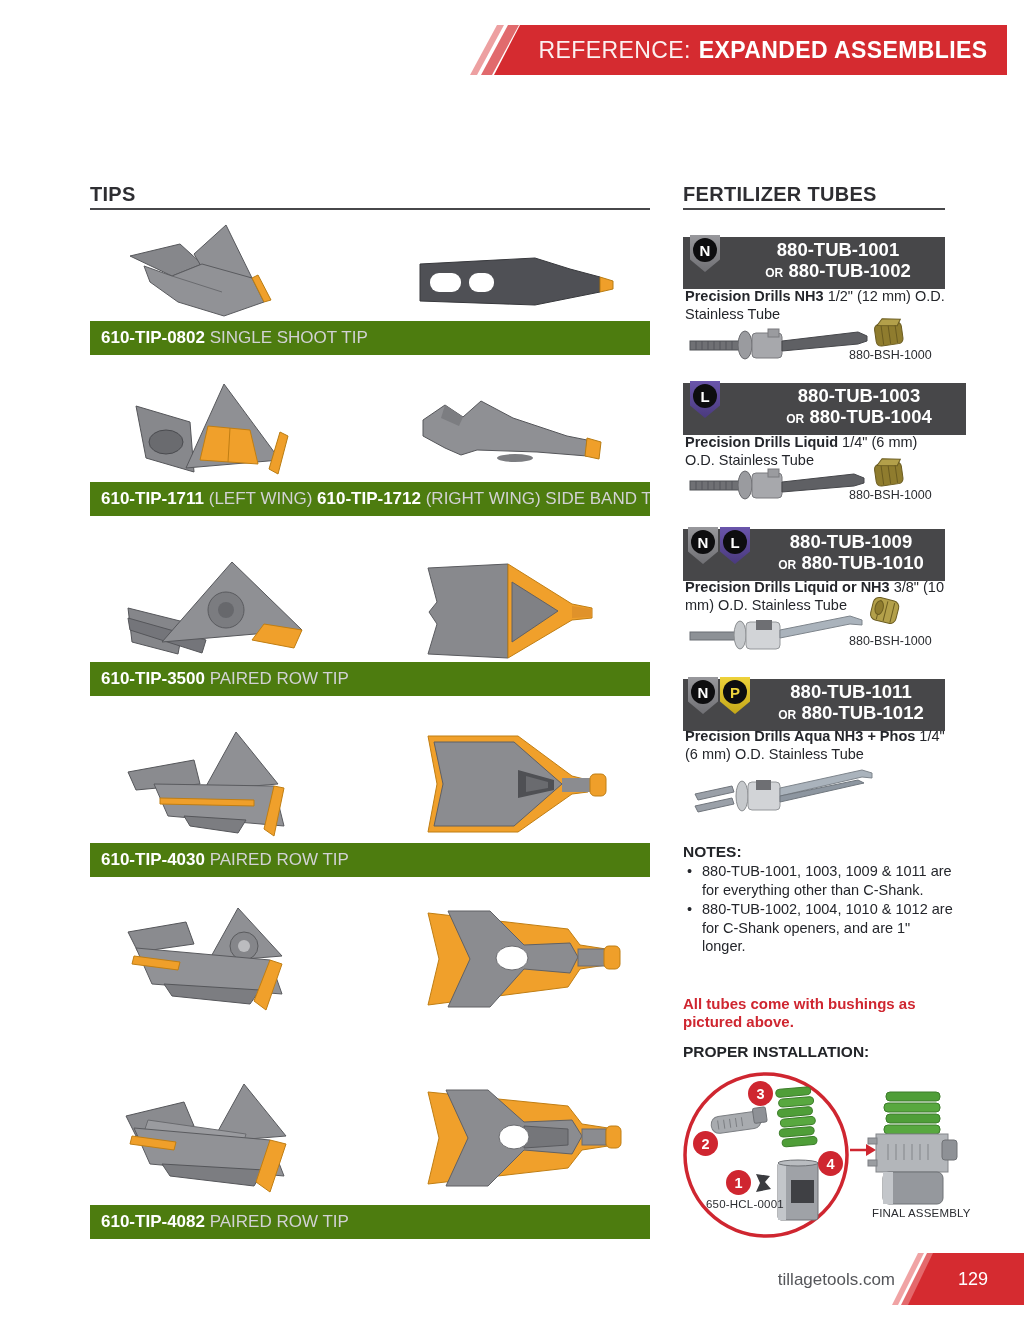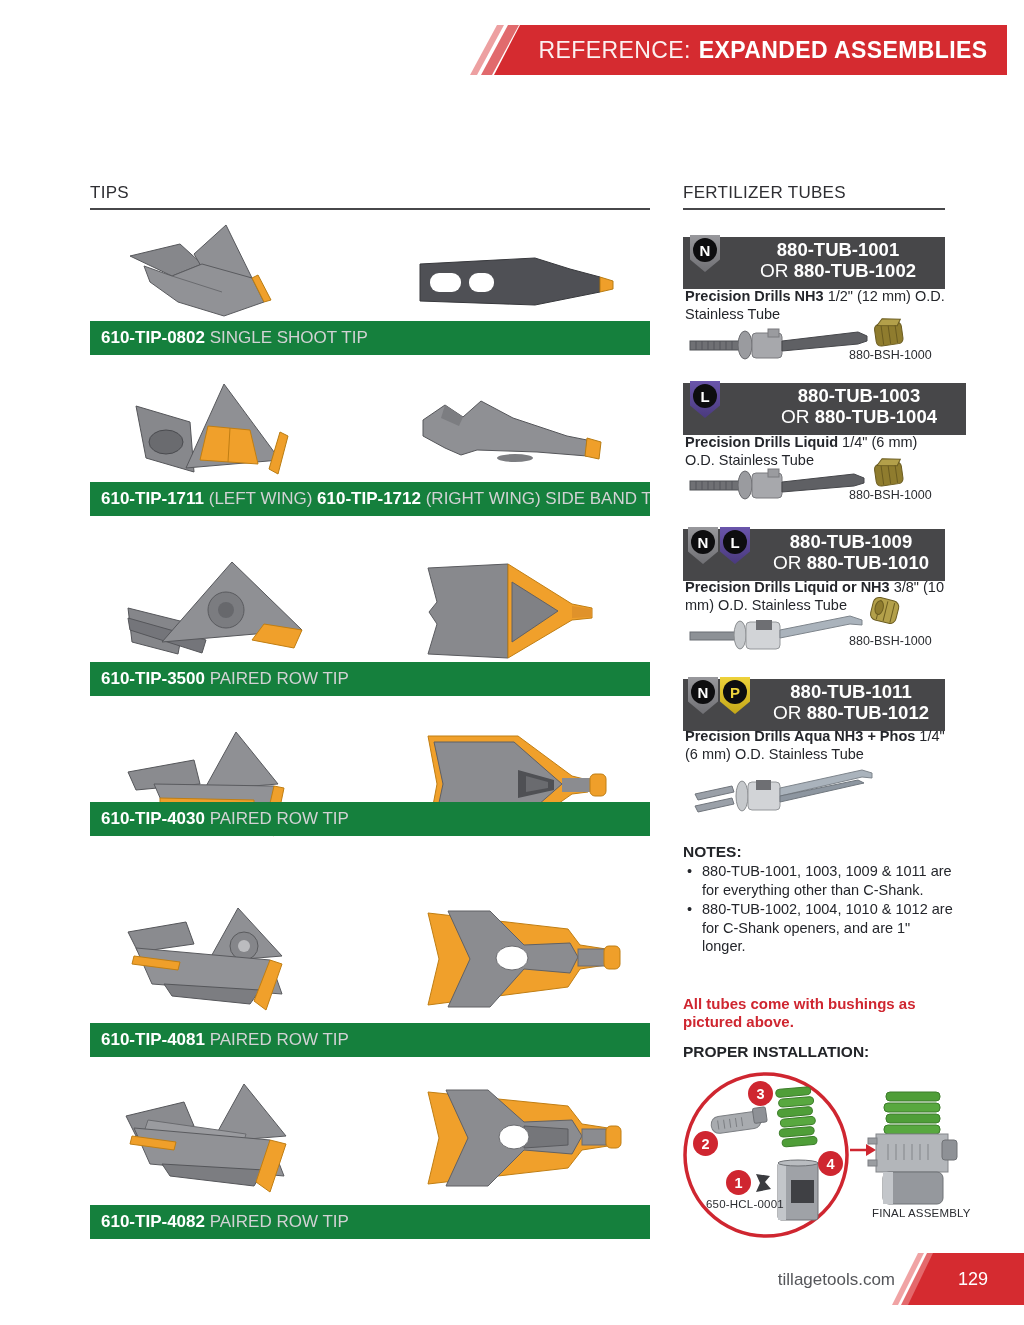--- a/index.html
+++ b/index.html
@@ -9,36 +9,36 @@
   .banner-stripe{position:absolute;top:25px;height:50px;}
   .st-outer{left:470px;width:34px;background:#eda0a1;clip-path:polygon(27px 0,100% 0,calc(100% - 27px) 100%,0 100%);}
   .st-mid{left:481px;width:38px;background:#e16a6d;clip-path:polygon(27px 0,100% 0,calc(100% - 27px) 100%,0 100%);}
   .banner-main{position:absolute;left:494px;top:25px;width:513px;height:50px;background:#d52b30;
                clip-path:polygon(26px 0,100% 0,100% 100%,0 100%);}
   .banner-text{position:absolute;left:519px;top:25px;width:488px;height:50px;display:flex;
                align-items:center;justify-content:center;color:#fff;font-size:23px;letter-spacing:.4px;white-space:nowrap;}
   .banner-text .light{font-weight:normal;opacity:.93;margin-right:8px;}
   .banner-text .bold{font-weight:bold;}
   
-  .sec-title{position:absolute;font-size:17px;font-weight:normal;color:#2e2e32;letter-spacing:.3px;}
+  .sec-title{position:absolute;font-size:20px;font-weight:bold;color:#2e2e32;letter-spacing:.3px;}
   .rule{position:absolute;height:2px;background:#47474a;}
   
-  .tip-bar{position:absolute;left:90px;width:560px;height:34px;background:#15803d;color:#fff;
+  .tip-bar{position:absolute;left:90px;width:560px;height:34px;background:#4d7c0f;color:#fff;
            font-size:17px;line-height:34px;padding-left:11px;box-sizing:border-box;white-space:nowrap;overflow:hidden;}
   .tip-bar .b{font-weight:bold;color:#ffffff;}
   .tip-bar .r{font-weight:normal;color:#d2d2d4;}
   .img{position:absolute;}
   .img svg{display:block;width:100%;height:100%;}
   
   .tub-bar{position:absolute;left:683px;width:262px;height:52px;background:#474749;color:#fff;}
   .tub-lines{margin-left:48px;text-align:center;padding-top:2px;}
   .tub-bar.double .tub-lines{margin-left:74px;}
   .tub-l1{font-size:18.5px;font-weight:bold;line-height:21px;}
   .tub-l2{font-size:18.5px;line-height:21px;}
-  .tub-l2 .or{font-weight:normal;font-size:19px;margin-top:29px;}
+  .tub-l2 .or{font-weight:bold;font-size:12px;margin-top:29px;}
   .tub-l2 .num{font-weight:bold;}
   .shield{position:absolute;width:30px;height:37px;display:flex;justify-content:center;align-items:flex-start;
           clip-path:polygon(0 0,100% 0,100% 66%,50% 100%,0 66%);}
   .shield .circ{width:24px;height:24px;margin-top:3px;border-radius:50%;background:#0d0d0f;color:#fff;
           font-weight:bold;font-size:15px;display:flex;align-items:center;justify-content:center;}
   .shield-n{background:linear-gradient(180deg,#98989c,#707074);}
   .shield-l{background:linear-gradient(180deg,#6a55ab,#4a3a7e);}
   .shield-p{background:linear-gradient(180deg,#eed23a,#c4a718);}
   .shield-p .circ{color:#edd33c;}
   .tub-desc{position:absolute;left:685px;width:264px;font-size:14.5px;line-height:1.22;color:#24262b;}
@@ -160,21 +160,21 @@
   <div class="img" style="left:420px;top:730px;width:205px;height:108px;">
     <svg viewBox="0 0 205 108">
       <polygon points="8,6 98,6 152,46 168,50 168,62 152,64 98,102 8,102 17,54" fill="#f0a02b" stroke="#c07e13"></polygon>
       <polygon points="14,12 94,12 142,54 94,96 14,96 23,54" fill="#8b8c90" stroke="#5f6064"></polygon>
       <polygon points="98,40 134,50 134,60 98,68" fill="#4f5054"></polygon>
       <polygon points="106,46 128,52 128,58 106,62" fill="#6a6b6f"></polygon>
       <polygon points="142,48 170,48 170,62 142,62" fill="#8b8c90"></polygon>
       <rect x="170" y="44" width="16" height="22" rx="5" fill="#ef9f2a" stroke="#c07e13"></rect>
     </svg>
   </div>
-  <div class="tip-bar" style="top:802px;">
+  <div class="tip-bar" style="top:843px;">
     <span class="b">610-TIP-4030</span><span class="r"> PAIRED ROW TIP</span>
   </div>
 
   <div class="img" style="left:118px;top:898px;width:205px;height:122px;">
     <svg viewBox="0 0 205 122">
       <polygon points="10,34 68,24 76,46 20,54" fill="#8a8b8f" stroke="#55565a"></polygon>
       <polygon points="120,10 90,64 164,58" fill="#8f9094" stroke="#57585c"></polygon>
       <circle cx="126" cy="48" r="14" fill="#85868a" stroke="#5a5b5e"></circle>
       <circle cx="126" cy="48" r="6" fill="#bbbcbf"></circle>
       <polygon points="18,50 152,62 164,96 34,86" fill="#919296" stroke="#5a5b5f"></polygon>
@@ -184,23 +184,20 @@
     </svg>
   </div>
   <div class="img" style="left:418px;top:903px;width:207px;height:112px;">
     <svg viewBox="0 0 207 112">
       <polygon points="10,10 150,26 162,42 188,46 188,62 162,66 150,84 10,102 21,56" fill="#f0a02b" stroke="#c07e13"></polygon>
       <polygon points="30,8 72,8 106,42 152,40 160,54 152,70 106,66 72,104 30,104 52,56" fill="#8b8c90" stroke="#606165"></polygon>
       <ellipse cx="94" cy="55" rx="16" ry="12" fill="#ffffff" stroke="#6a6b6f"></ellipse>
       <rect x="160" y="46" width="28" height="17" fill="#8b8c90" stroke="#6a6b6f"></rect>
       <rect x="186" y="43" width="16" height="23" rx="5" fill="#ef9f2a" stroke="#c07e13"></rect>
     </svg>
-  </div>
-  <div class="tip-bar" style="top:1023px;">
-    <span class="b">610-TIP-4081</span><span class="r"> PAIRED ROW TIP</span>
   </div>
 
   <div class="img" style="left:118px;top:1076px;width:205px;height:124px;">
     <svg viewBox="0 0 205 124">
       <polygon points="8,40 66,26 76,50 18,60" fill="#8a8b8f" stroke="#55565a"></polygon>
       <polygon points="126,8 94,66 168,60" fill="#8f9094" stroke="#57585c"></polygon>
       <polygon points="30,44 128,58 124,72 26,56" fill="#9a9b9f" stroke="#6a6b6f"></polygon>
       <polygon points="16,52 152,64 166,100 32,88" fill="#919296" stroke="#5a5b5f"></polygon>
       <polygon points="14,60 58,66 56,74 12,68" fill="#ef9f2a" stroke="#c07e13"></polygon>
       <polygon points="44,88 146,94 136,110 52,100" fill="#7c7d81" stroke="#55565a"></polygon>

